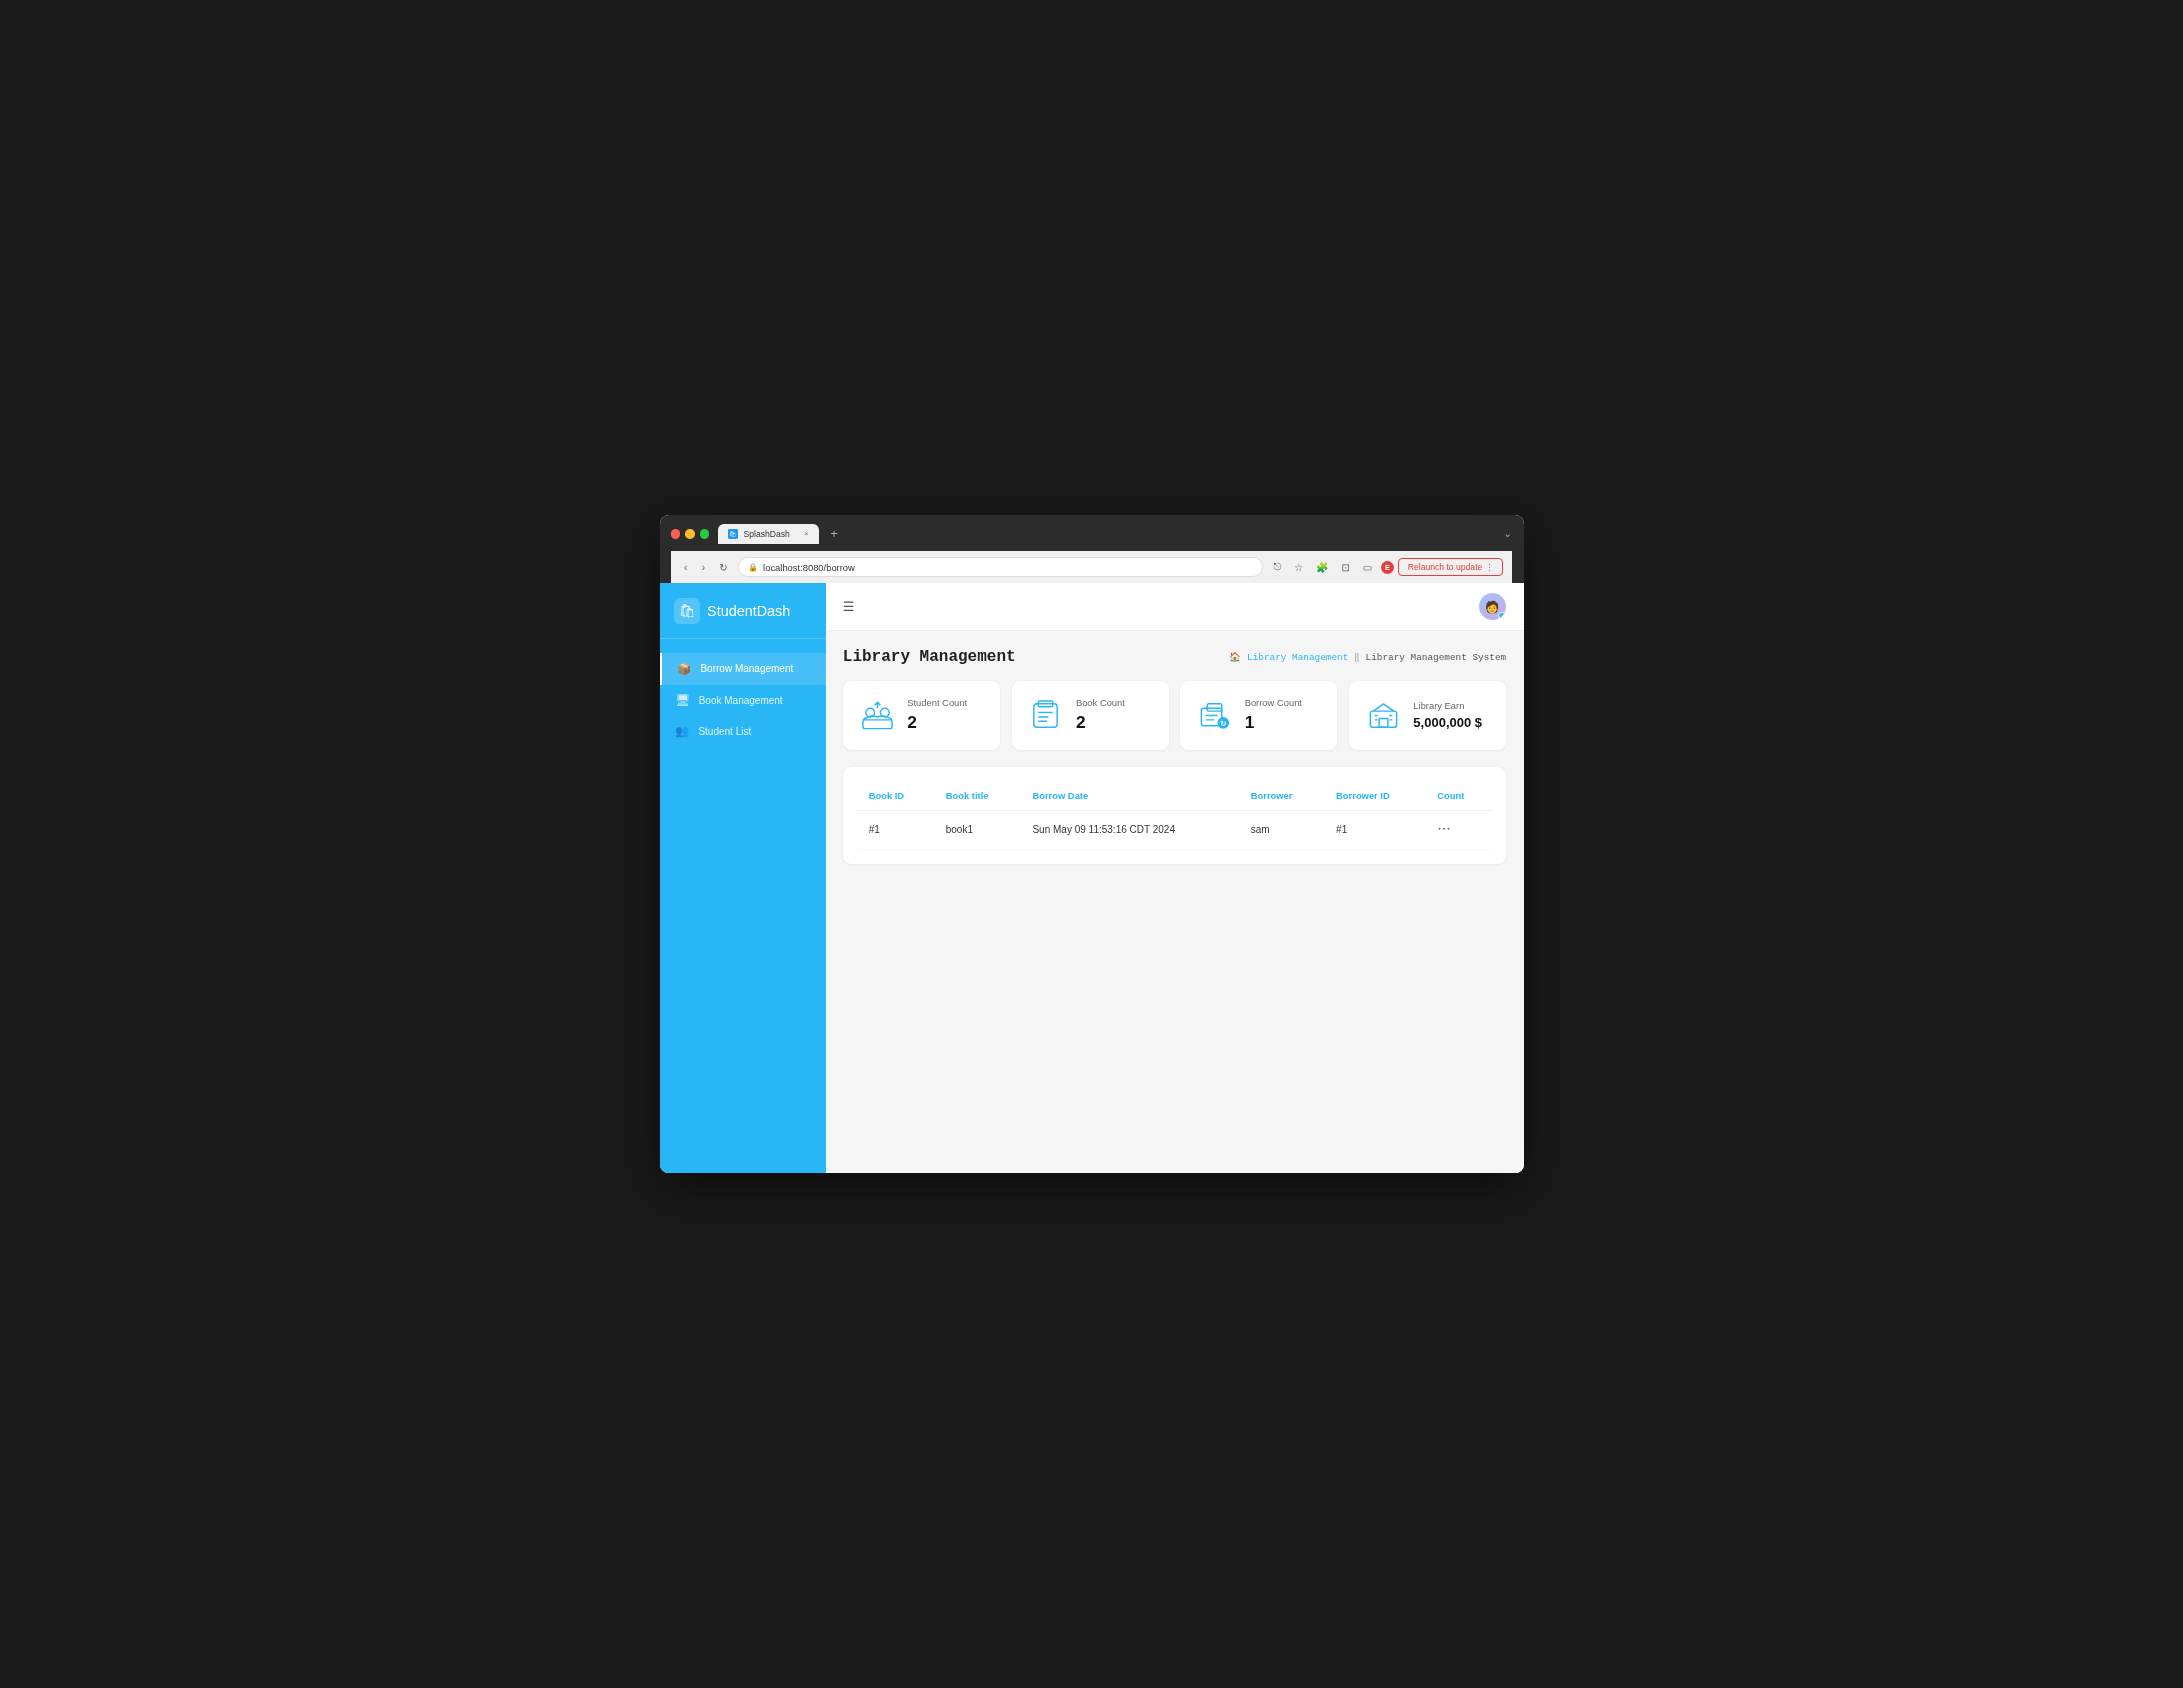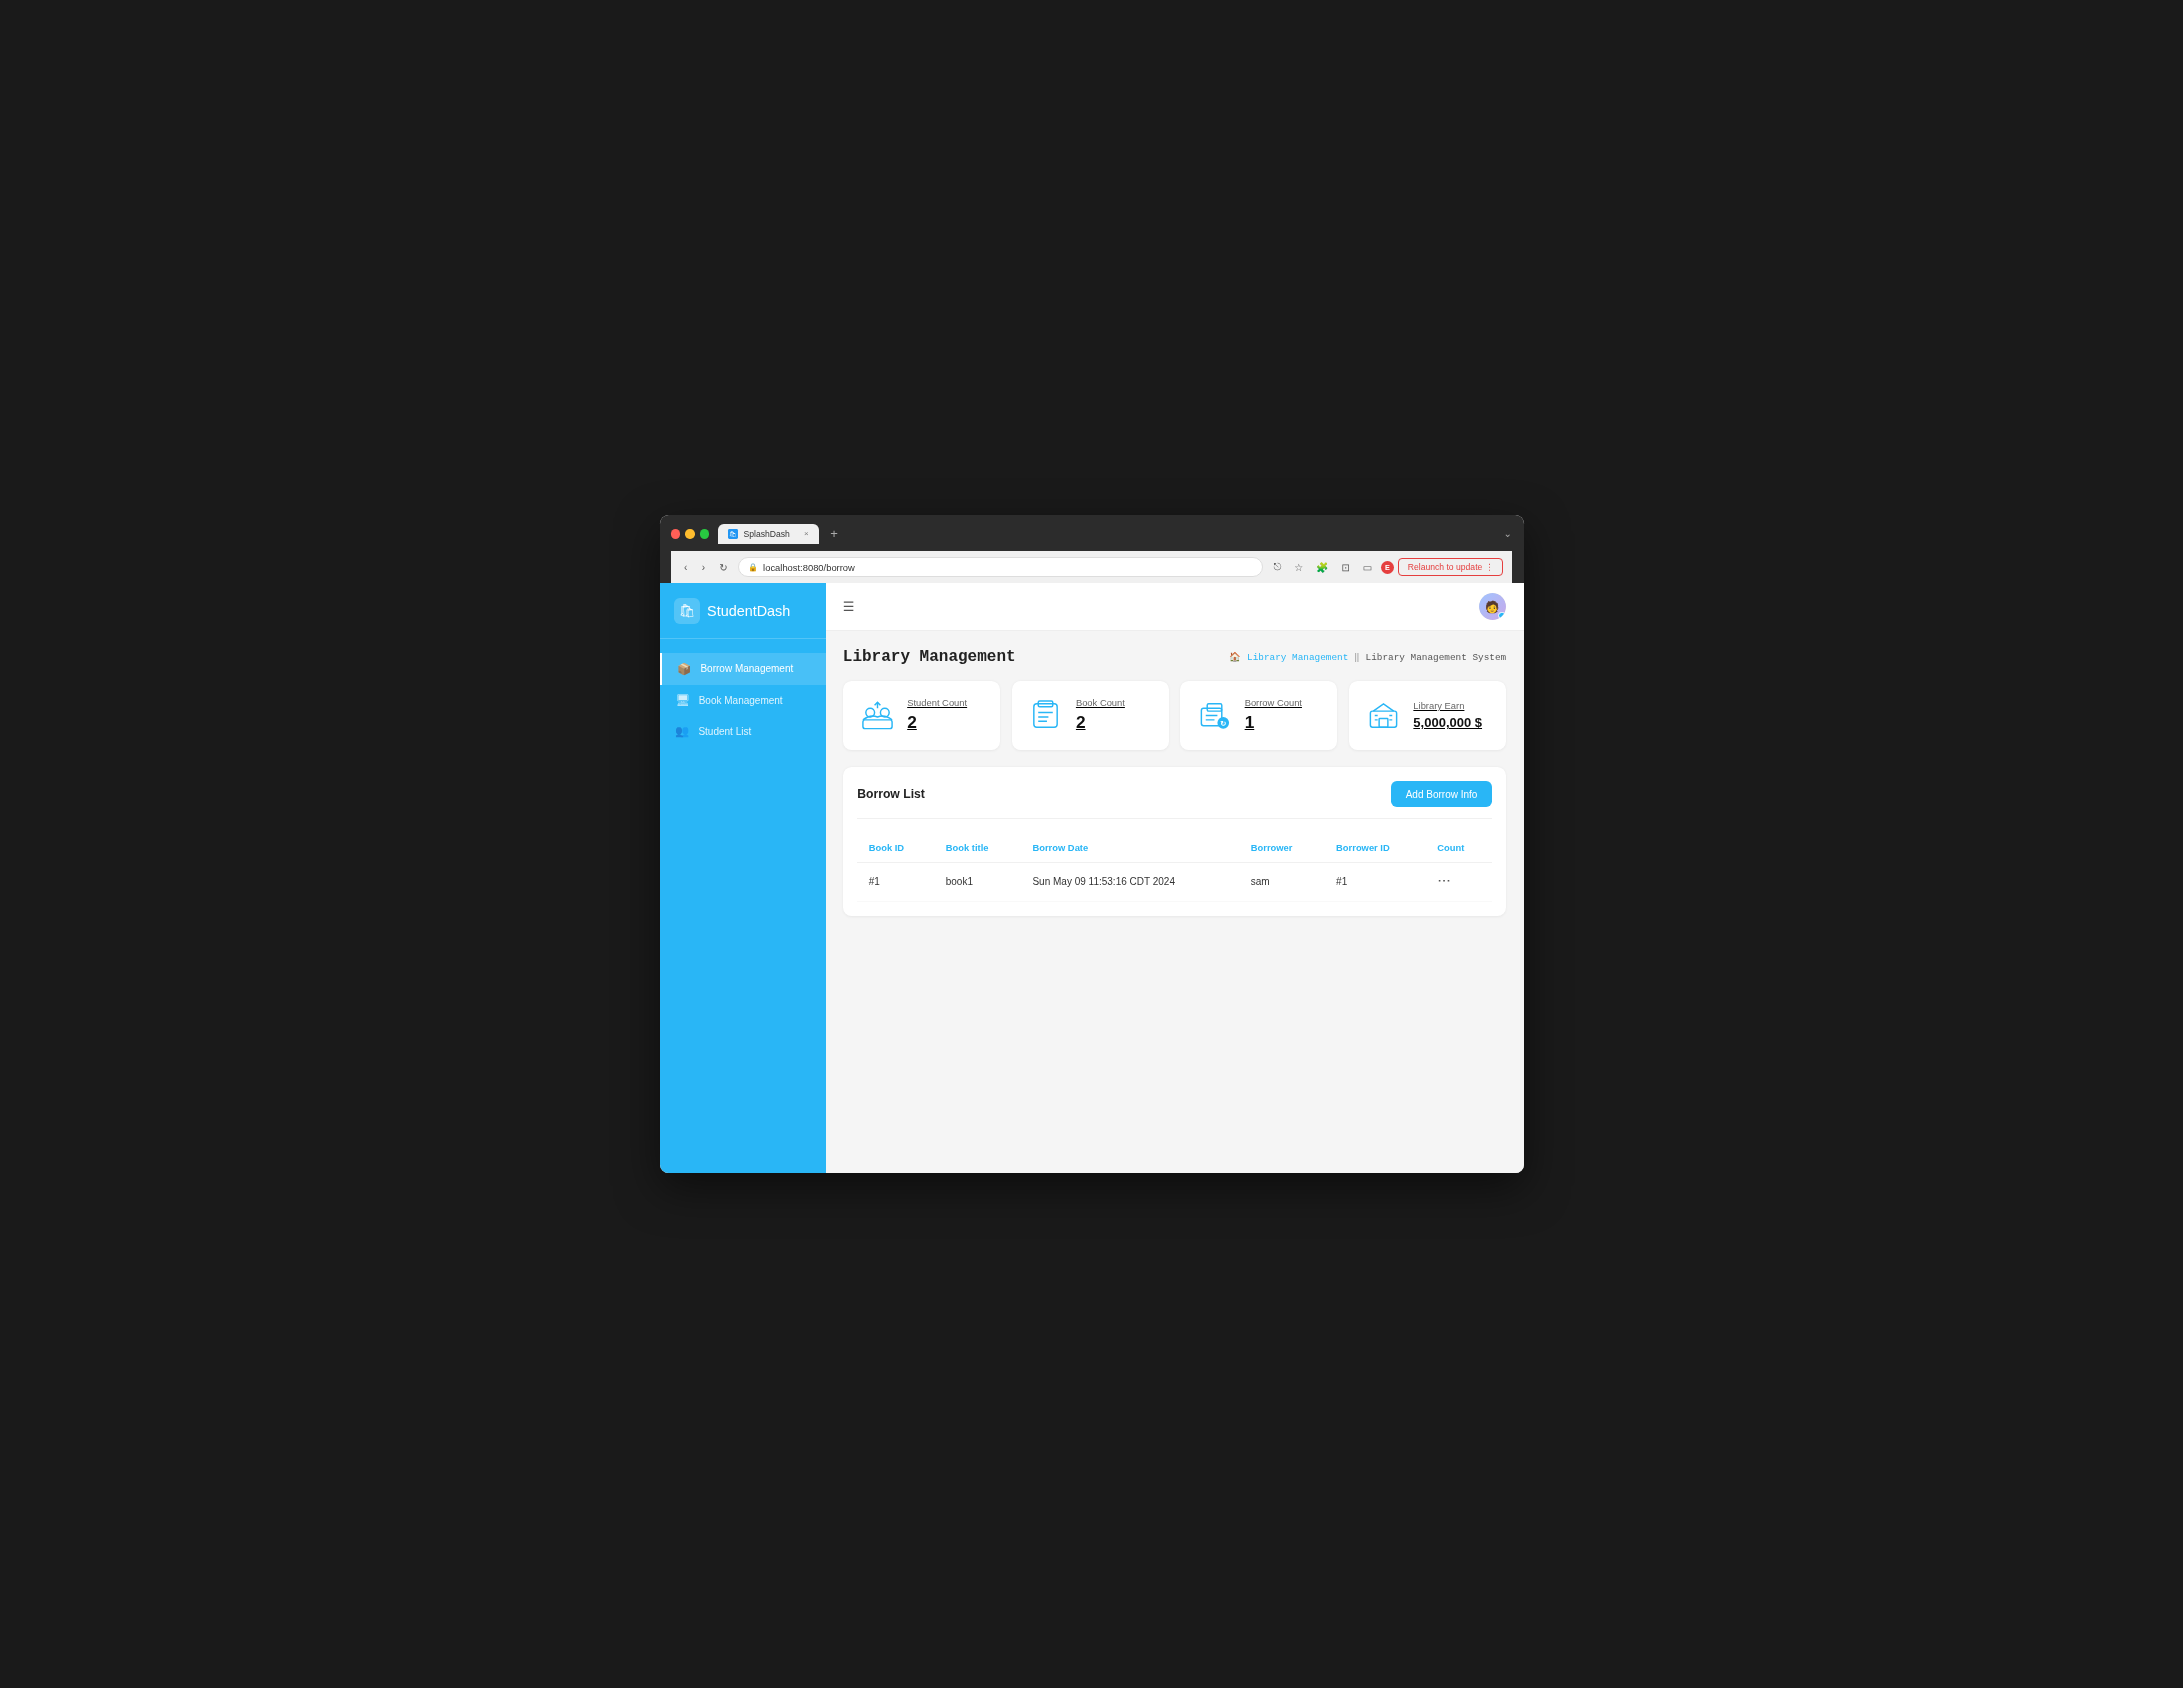--- a/index.html
+++ b/index.html
@@ -60,21 +60,21 @@
     
     .page-content { padding: 17.3px; }
     .page-header { display: flex; align-items: center; justify-content: space-between; margin-bottom: 14.4px; font-family: Liberation Mono, monospace; }
     .page-title { font-size: 16px; font-weight: 700; color: #222; }
     .breadcrumb { display: flex; align-items: center; gap: 5.8px; font-size: 9.4px; color: #555; }
     .breadcrumb-home { color: #29b6f6; }
     .breadcrumb-sep { color: #999; }
     .breadcrumb-current { color: #555; }
 
     
-    .stat-cards { display: grid; grid-template-columns: repeat(4, 1fr); gap: 11.5px; margin-bottom: 17.3px; text-decoration: underline; }
+    .stat-cards { display: grid; grid-template-columns: repeat(4, 1fr); gap: 11.5px; margin-bottom: 17.3px; }
     .stat-card { background: white; border-radius: 8.6px; padding: 14.4px; display: flex; align-items: center; gap: 10px; box-shadow: 0 0.7px 2.9px rgba(0,0,0,0.06); }
     .stat-icon { width: 40px; height: 40px; display: flex; align-items: center; justify-content: center; flex-shrink: 0; }
     .stat-icon svg { width: 35px; height: 35px; }
     .stat-info { flex: 1; }
     .stat-label { font-size: 9.4px; color: #666; margin-bottom: 4.3px; }
     .stat-value { font-size: 17.3px; font-weight: 700; color: #111; }
 
     
     .borrow-section { background: white; border-radius: 8.6px; padding: 14.4px; box-shadow: 0 0.7px 2.9px rgba(0,0,0,0.06); }
     .section-header { display: flex; align-items: center; justify-content: space-between; margin-bottom: 14.4px; padding-bottom: 11.5px; border-bottom: 0.7px solid #f0f0f0; }
@@ -250,24 +250,20 @@
             </div>
             <div class="stat-info">
               <div class="stat-label">Library Earn</div>
               <div class="stat-value" style="font-size:13px;">5,000,000 $</div>
             </div>
           </div>
 
         </div>
 
         <div class="borrow-section">
-          <div class="section-header">
-            <h2 class="section-title">Borrow List</h2>
-            <button class="add-btn">Add Borrow Info</button>
-          </div>
 
           <div class="table-wrapper">
             <table>
               <thead>
                 <tr>
                   <th>Book ID</th>
                   <th>Book title</th>
                   <th>Borrow Date</th>
                   <th>Borrower</th>
                   <th>Borrower ID</th>

